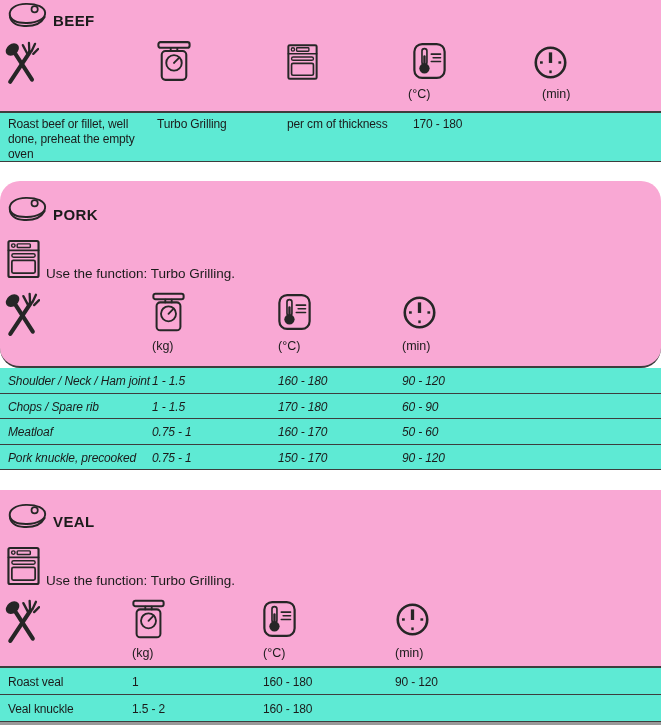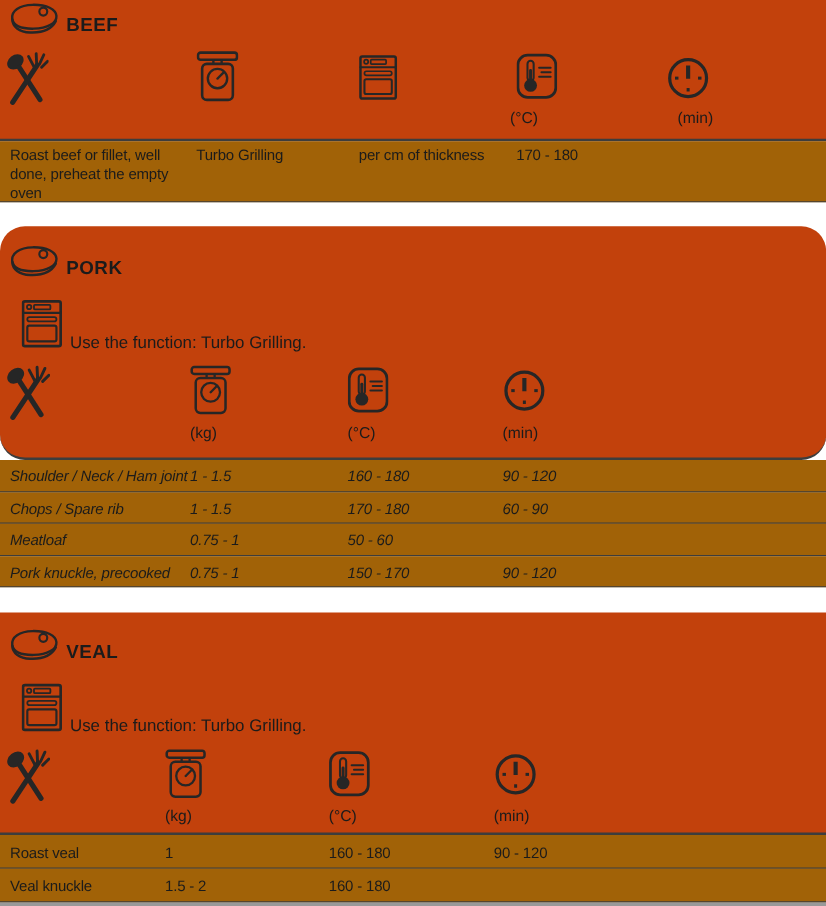--- a/index.html
+++ b/index.html
@@ -6,36 +6,36 @@
   body {
     width:661px; height:725px;
     background:#ffffff;
     font-family:"Liberation Sans", sans-serif;
     color:#1b1b1b;
     -webkit-font-smoothing:antialiased;
   }
   .page { width:661px; height:725px; overflow:hidden; }
 
   
-  .band { background:#c2410c; border-bottom:2px solid #3d3d3d; box-sizing:border-box; }
+  .band { background:#f9a8d4; border-bottom:2px solid #3d3d3d; box-sizing:border-box; }
   .band.beef { height:113px; }
   .band.pork { height:187px; padding-top:13px;border-radius:20px; }
   .band.veal { height:178px; padding-top:11px; }
 
   
   .sec-title { display:flex; align-items:flex-end; padding-left:6px; height:30px; }
   .beef .sec-title { padding-top:2px; height:28px; }
   .sec-title .title-text {
     font-size:15px; font-weight:bold; letter-spacing:.4px;
     margin-left:5px; padding-bottom:1px;
   }
   .i-steak { width:42px; height:29px; }
 
   
-  .note { display:flex; align-items:flex-end; margin-top:12px; padding-left:17px; height:46px;text-align:right; }
+  .note { display:flex; align-items:flex-end; margin-top:12px; padding-left:7px; height:46px;text-align:right; }
   .i-oven-note { width:33px; height:46px; }
   .note-text { margin-left:6px; padding-bottom:1px; font-size:13.5px; }
 
   
   .grid-beef { display:grid; grid-template-columns:149px 130px 126px 129px 1fr; padding-left:8px; }
   .grid-pork { display:grid; grid-template-columns:144px 126px 124px 1fr; padding-left:8px; }
   .grid-veal { display:grid; grid-template-columns:124px 131px 132px 1fr; padding-left:8px; }
 
   .colhead { margin-top:10px; }
   .pork .colhead, .veal .colhead { margin-top:8px; }
@@ -51,21 +51,21 @@
   .beef .i-cutlery { width:35px; height:47px; }
   .i-scale { width:33px; height:44px; }
   .beef .i-scale { width:34px; height:42px; }
   .i-oven-h { width:31px; height:38px; margin-top:3px; }
   .i-thermo { width:33px; height:38px; margin-top:3px; }
   .beef .i-thermo { margin-top:2px; }
   .i-clock { width:35px; height:35px; margin-top:5px; }
 
   
   .row {
-    background:#a16207;
+    background:#5eead4;
     border-bottom:1.5px solid #3d3d3d;
     box-sizing:border-box;
     font-size:12px; letter-spacing:-0.15px;
   }
   .cell { padding-right:12px; white-space:nowrap; }
   .cell.wrap { white-space:normal; line-height:15px; }
   .beef-row { height:49px; padding-top:4px; }
   .pork-row { height:25.5px; padding-top:6px;font-style:italic; }
   .veal-row { height:27px; padding-top:7px; }
 
@@ -259,20 +259,21 @@
     </div>
     <div class="row grid-pork pork-row">
       <div class="cell">Chops / Spare rib</div>
       <div class="cell">1 - 1.5</div>
       <div class="cell">170 - 180</div>
       <div class="cell">60 - 90</div>
     </div>
     <div class="row grid-pork pork-row">
       <div class="cell">Meatloaf</div>
       <div class="cell">0.75 - 1</div>
+      <div class="cell">160 - 170</div>
       <div class="cell">50 - 60</div>
     </div>
     <div class="row grid-pork pork-row">
       <div class="cell">Pork knuckle, precooked</div>
       <div class="cell">0.75 - 1</div>
       <div class="cell">150 - 170</div>
       <div class="cell">90 - 120</div>
     </div>
   </div>
 

